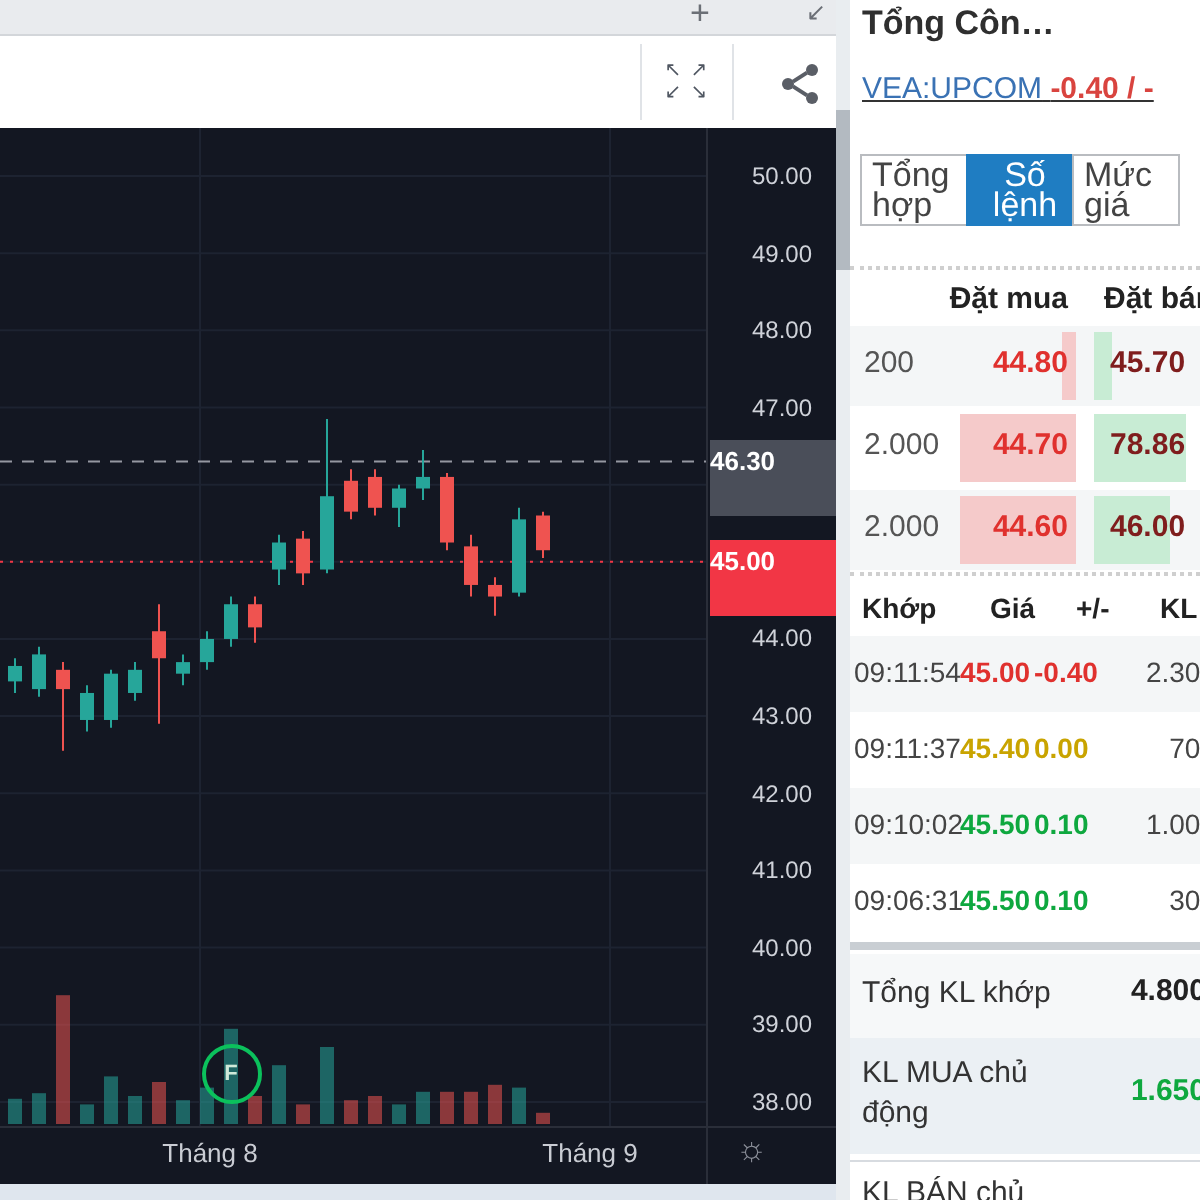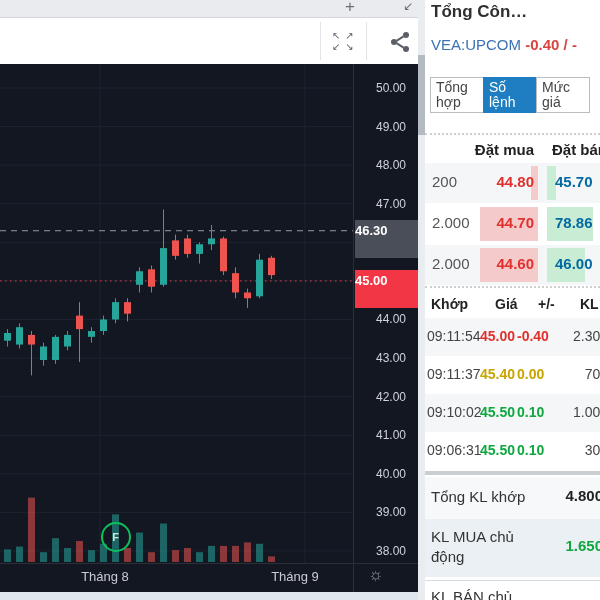--- a/index.html
+++ b/index.html
@@ -33,39 +33,39 @@
   #bottom-strip{position:absolute;left:0;top:528px;width:418px;height:8px;background:#dfe6ee;}
 
   
   #v-scrollbar{position:absolute;left:418px;top:0;width:7px;height:600px;background:#e9edf0;}
   #v-thumb{position:absolute;left:0;top:55px;width:7px;height:80px;background:#b3bac1;}
 
   
   #panel{position:absolute;left:425px;top:0;width:175px;height:600px;background:#fff;overflow:hidden;
     color:#333;}
   #panel-title{position:absolute;left:6px;top:2px;font-size:17px;font-weight:bold;color:#2f2f2f;white-space:nowrap;}
-  #symbol-row{position:absolute;left:6px;top:36px;font-size:15px;white-space:nowrap;}
+  #symbol-row{position:absolute;left:6px;top:36px;font-size:15px;white-space:nowrap;text-decoration:underline;}
   #symbol{color:#3a72b4;}
   #symbol-change{color:#d9443f;font-weight:bold;}
   #tabs{position:absolute;left:5px;top:77px;display:flex;}
   .tab{width:47px;height:34px;border:1px solid #b9bcc0;border-right:none;background:#fff;
-    font-size:14px;line-height:15px;color:#444;display:flex;align-items:center;padding-left:5px;cursor:pointer;}
+    font-size:17px;line-height:15px;color:#444;display:flex;align-items:center;padding-left:5px;cursor:pointer;}
   .tab:last-child{border-right:1px solid #b9bcc0;}
-  .tab.active{background:#1f7dc2;color:#fff;border-color:#1f7dc2;}
+  .tab.active{background:#1f7dc2;color:#fff;border-color:#1f7dc2;text-align:center;}
 
   #ob-header{position:absolute;left:0;top:133px;width:175px;height:28px;border-top:2px dotted #cfcfcf;}
   .ob-h-buy{position:absolute;right:66px;top:6px;font-size:15px;font-weight:bold;color:#222;}
   .ob-h-sell{position:absolute;left:127px;top:6px;font-size:15px;font-weight:bold;color:#222;white-space:nowrap;}
   .ob-row{position:absolute;left:0;width:175px;height:40px;}
   .ob-alt{background:#f4f6f7;}
   .ob-vol{position:absolute;left:7px;top:10px;font-size:15px;color:#555;}
   .ob-buy-bar{position:absolute;right:62px;top:3px;height:34px;background:#f5caca;}
   .ob-sell-bar{position:absolute;left:122px;top:3px;height:34px;background:#c8ecd4;}
   .ob-buy{position:absolute;right:66px;top:10px;font-size:15px;font-weight:bold;color:#e0312e;}
-  .ob-sell{position:absolute;left:130px;top:10px;font-size:15px;font-weight:bold;color:#0369a1;}
+  .ob-sell{position:absolute;left:130px;top:10px;font-size:15px;font-weight:bold;color:#7f1d1d;}
   #ob-bottom-sep{position:absolute;left:0;top:286px;width:175px;border-top:2px dotted #cfcfcf;}
 
   #tr-header{position:absolute;left:0;top:292px;width:142px;height:26px;font-size:14px;font-weight:bold;color:#222;}
   .tr-h-time{position:absolute;left:6px;top:4px;}
   .tr-h-price{position:absolute;left:70px;top:4px;}
   .tr-h-chg{position:absolute;left:113px;top:4px;}
   .tr-h-kl{position:absolute;left:155px;top:4px;}
   .tr-row{position:absolute;left:0;width:175px;height:38px;font-size:14px;}
   .tr-alt{background:#f4f6f7;}
   .tr-time{position:absolute;left:2px;top:10px;color:#444;}

